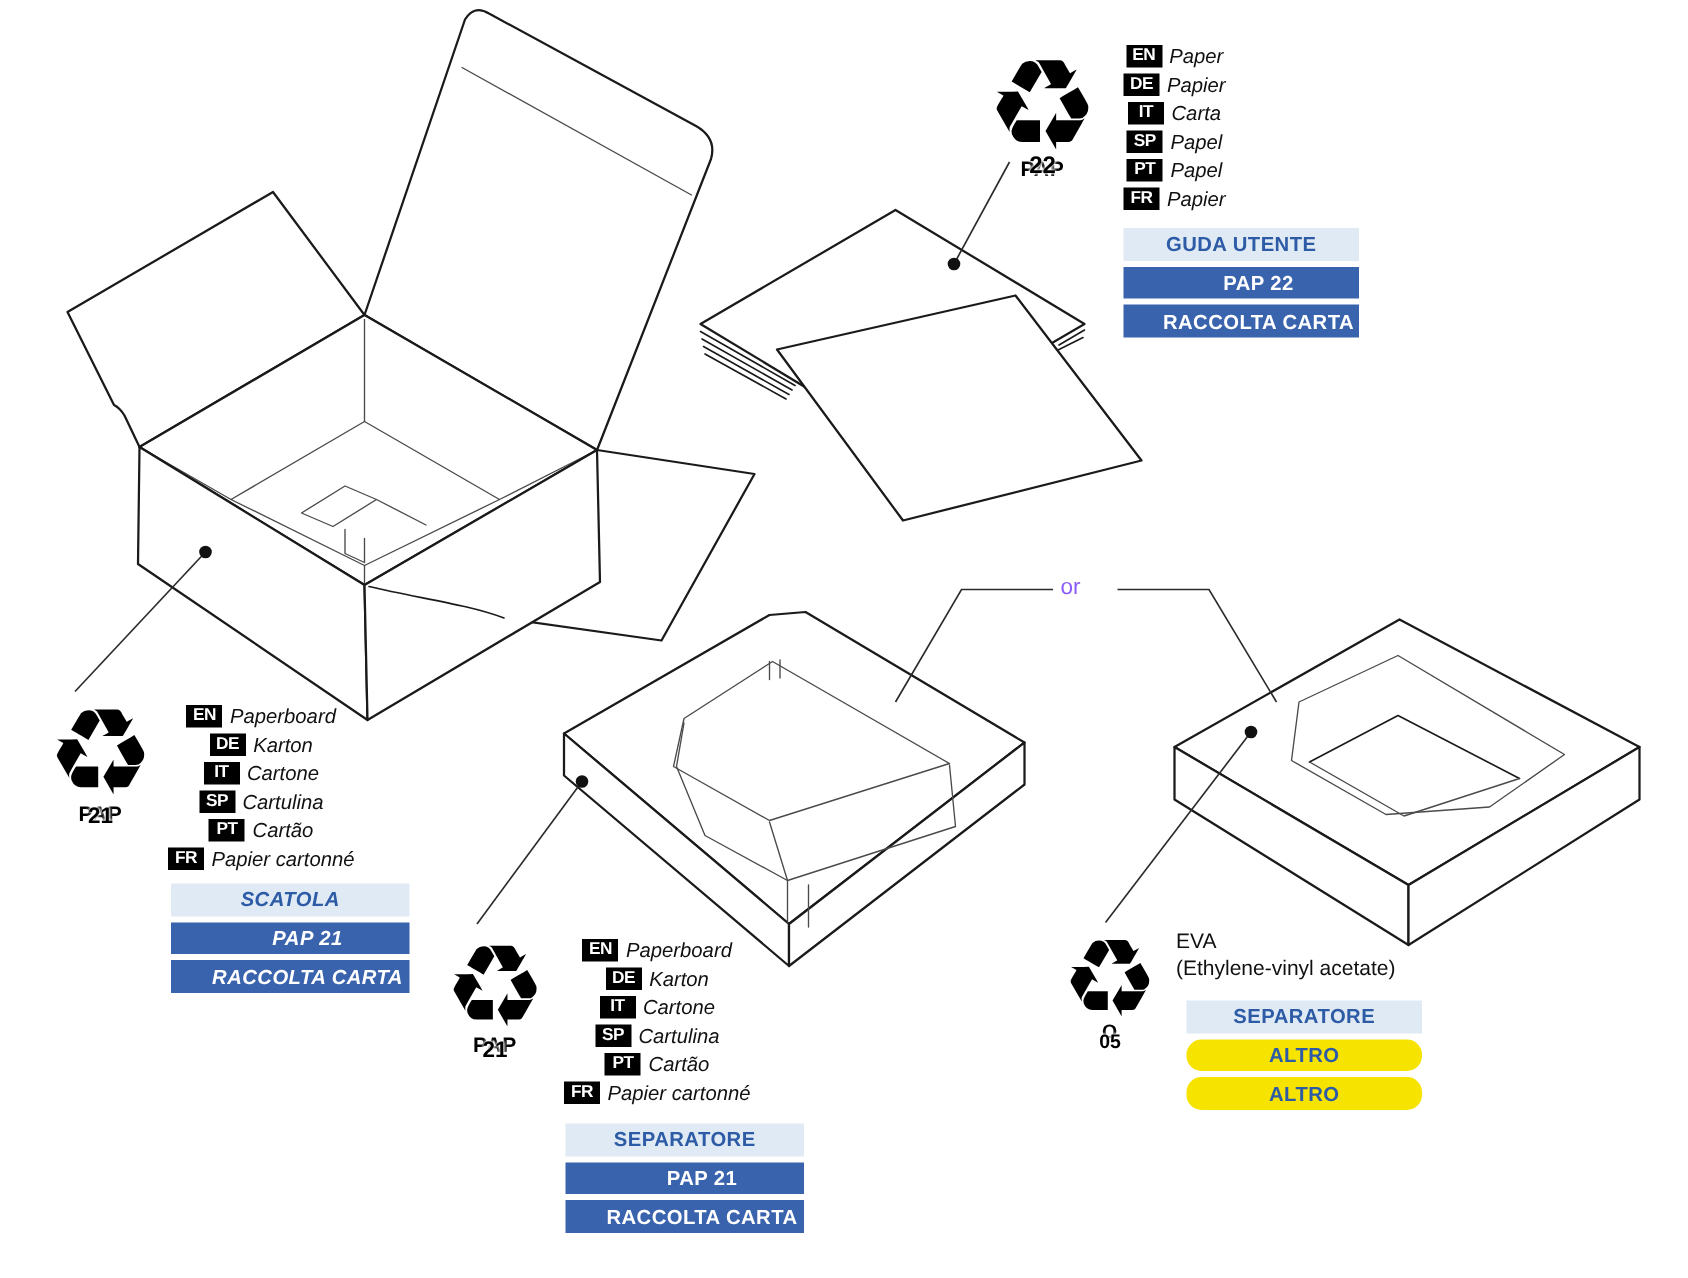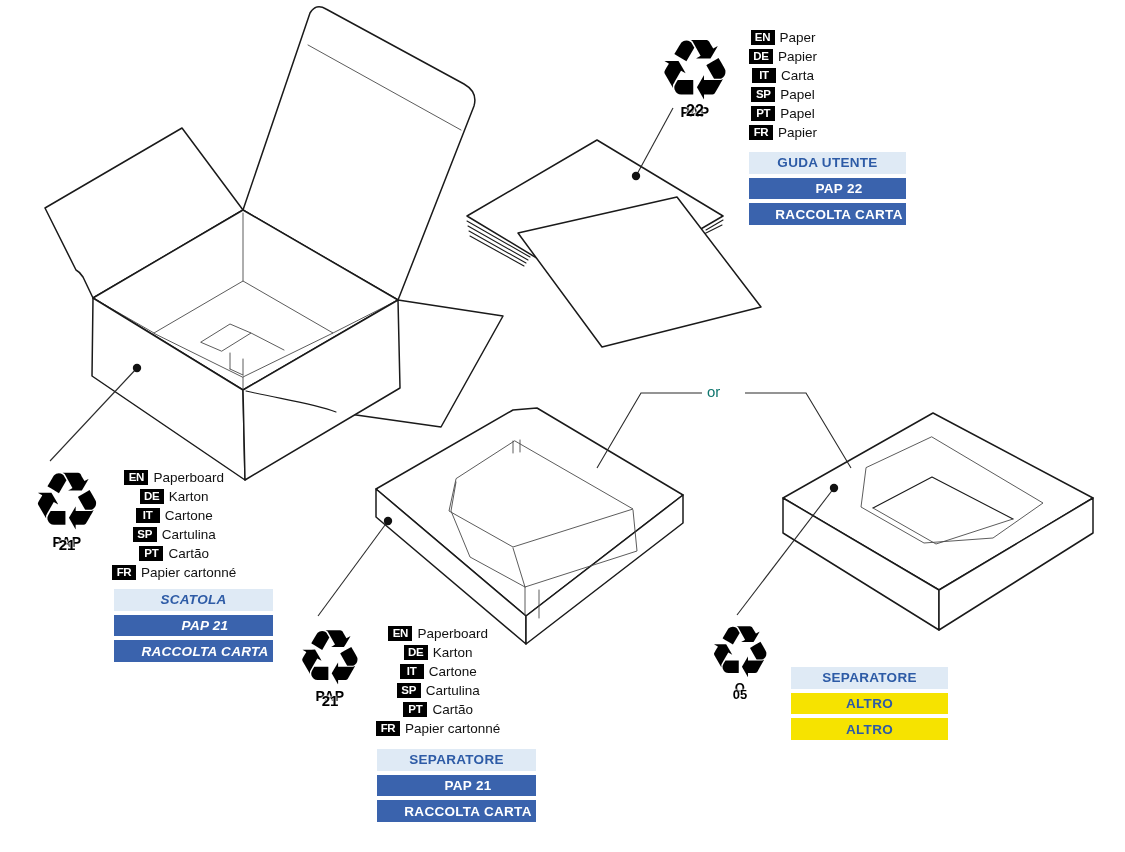--- a/index.html
+++ b/index.html
@@ -19,33 +19,33 @@
   .sym-b .glyph{font-size:80px;} .sym-b .num{font-size:15px;}
   .sym-c .glyph{font-size:76px;} .sym-c .num{font-size:15px;}
   .sym-d .glyph{font-size:72px;} .sym-d .num{font-size:13px;}
   .sym-d .code{font-size:13px;}
 
   
   .langs{position:absolute;display:flex;flex-direction:column;gap:3.5px;align-items:center;}
   .lang-row{display:flex;align-items:center;gap:5px;height:15.5px;}
   .lang-tag{background:#000;color:#fff;font-weight:700;font-size:11.5px;line-height:1;
             padding:2px 2px 1.5px;min-width:20px;text-align:center;letter-spacing:-0.3px;}
-  .lang-word{font-size:13.5px;color:#111;white-space:nowrap;}
+  .lang-word{font-size:13.5px;color:#111;white-space:nowrap;font-style:italic;}
 
   
   .labels{position:absolute;display:flex;flex-direction:column;gap:4.2px;}
   .label{height:21.5px;display:flex;align-items:center;justify-content:center;
          font-size:13.5px;font-weight:700;letter-spacing:0.3px;white-space:nowrap;}
   .label-light{background:var(--light-blue,#dfeaf5);color:var(--blue-text,#2d5ba6);text-align:right;}
   .label-dark{background:var(--accent-blue,#3a63ad);color:#ffffff;padding-left:23px;}
-  .label-yellow{background:var(--yellow,#f6e300);color:var(--blue-text,#2d5ba6);}
+  .label-yellow{background:var(--yellow,#f6e300);color:var(--blue-text,#2d5ba6);border-radius:10px;}
 
   
   .material{position:absolute;font-size:14px;line-height:17.5px;color:#111;}
-  .or-label{position:absolute;font-size:15px;color:#0f766e;text-align:center;}
+  .or-label{position:absolute;font-size:15px;color:#8b5cf6;text-align:center;}
   .bf{stroke:#1a1a1a;stroke-width:1.5;fill:#ffffff;stroke-linejoin:round;stroke-linecap:round;}
   .m{stroke:#1a1a1a;stroke-width:1.1;fill:none;stroke-linejoin:round;stroke-linecap:round;}
   .t{stroke:#4a4a4a;stroke-width:0.9;fill:none;stroke-linejoin:round;stroke-linecap:round;}
   .leader{stroke:#2b2b2b;stroke-width:1.1;fill:none;}
   .dot{fill:#111;stroke:none;}
 </style>
 </head>
 <body>
 
 <div class="canvas">
@@ -272,20 +272,24 @@
     </div>
 
   <div class="symbol sym-d" style="left:704px;top:616px;width:72px;">
     <div class="glyph-wrap">
       <span class="glyph">♻</span>
       <span class="num">05</span>
     </div>
     <div class="code">O</div>
   </div>
 
+  <div class="material" style="left:784px;top:619px;">
+    <div>EVA</div>
+    <div>(Ethylene-vinyl acetate)</div>
+  </div>
 
   <div class="labels" style="left:791px;top:667px;width:157px;">
 
       <div class="label label-light">SEPARATORE</div>
 
       <div class="label label-yellow">ALTRO</div>
 
       <div class="label label-yellow">ALTRO</div>
     </div>
 

